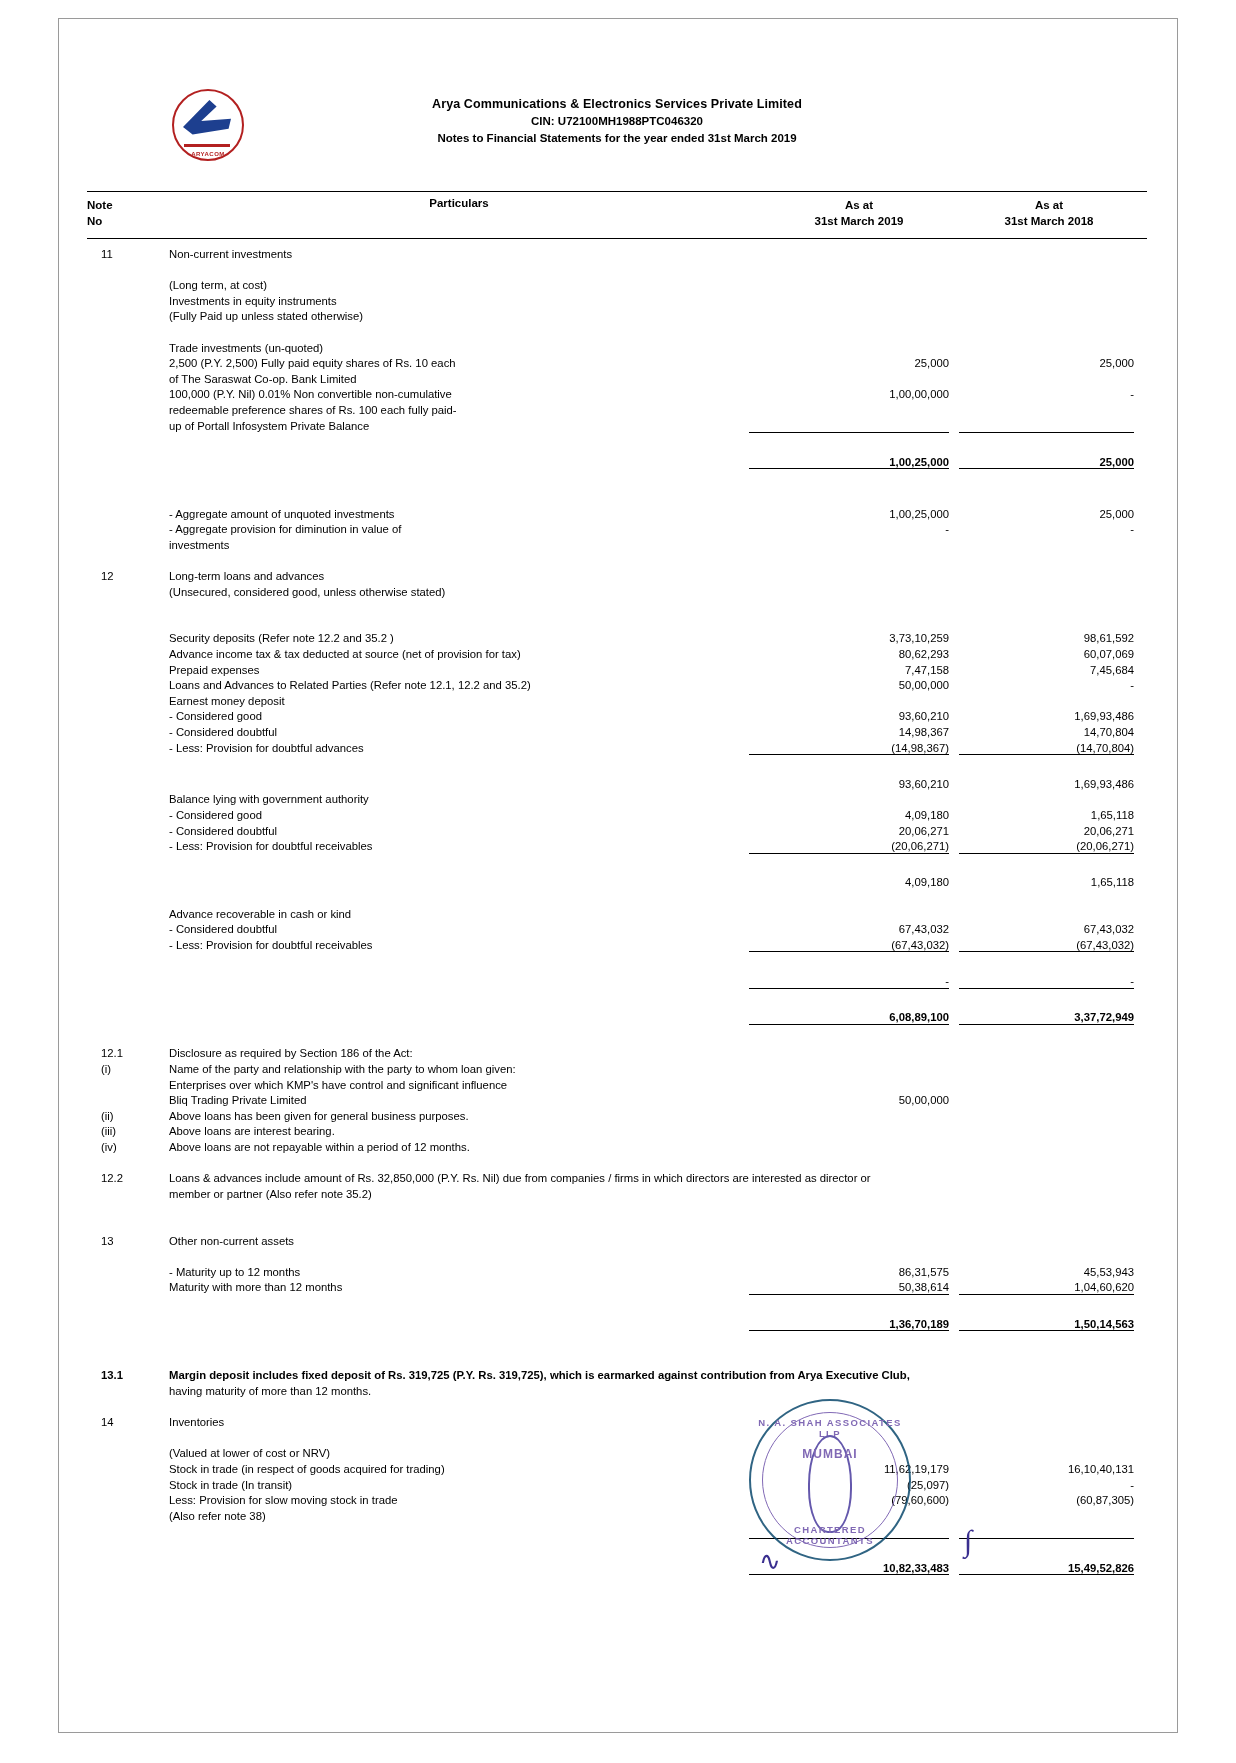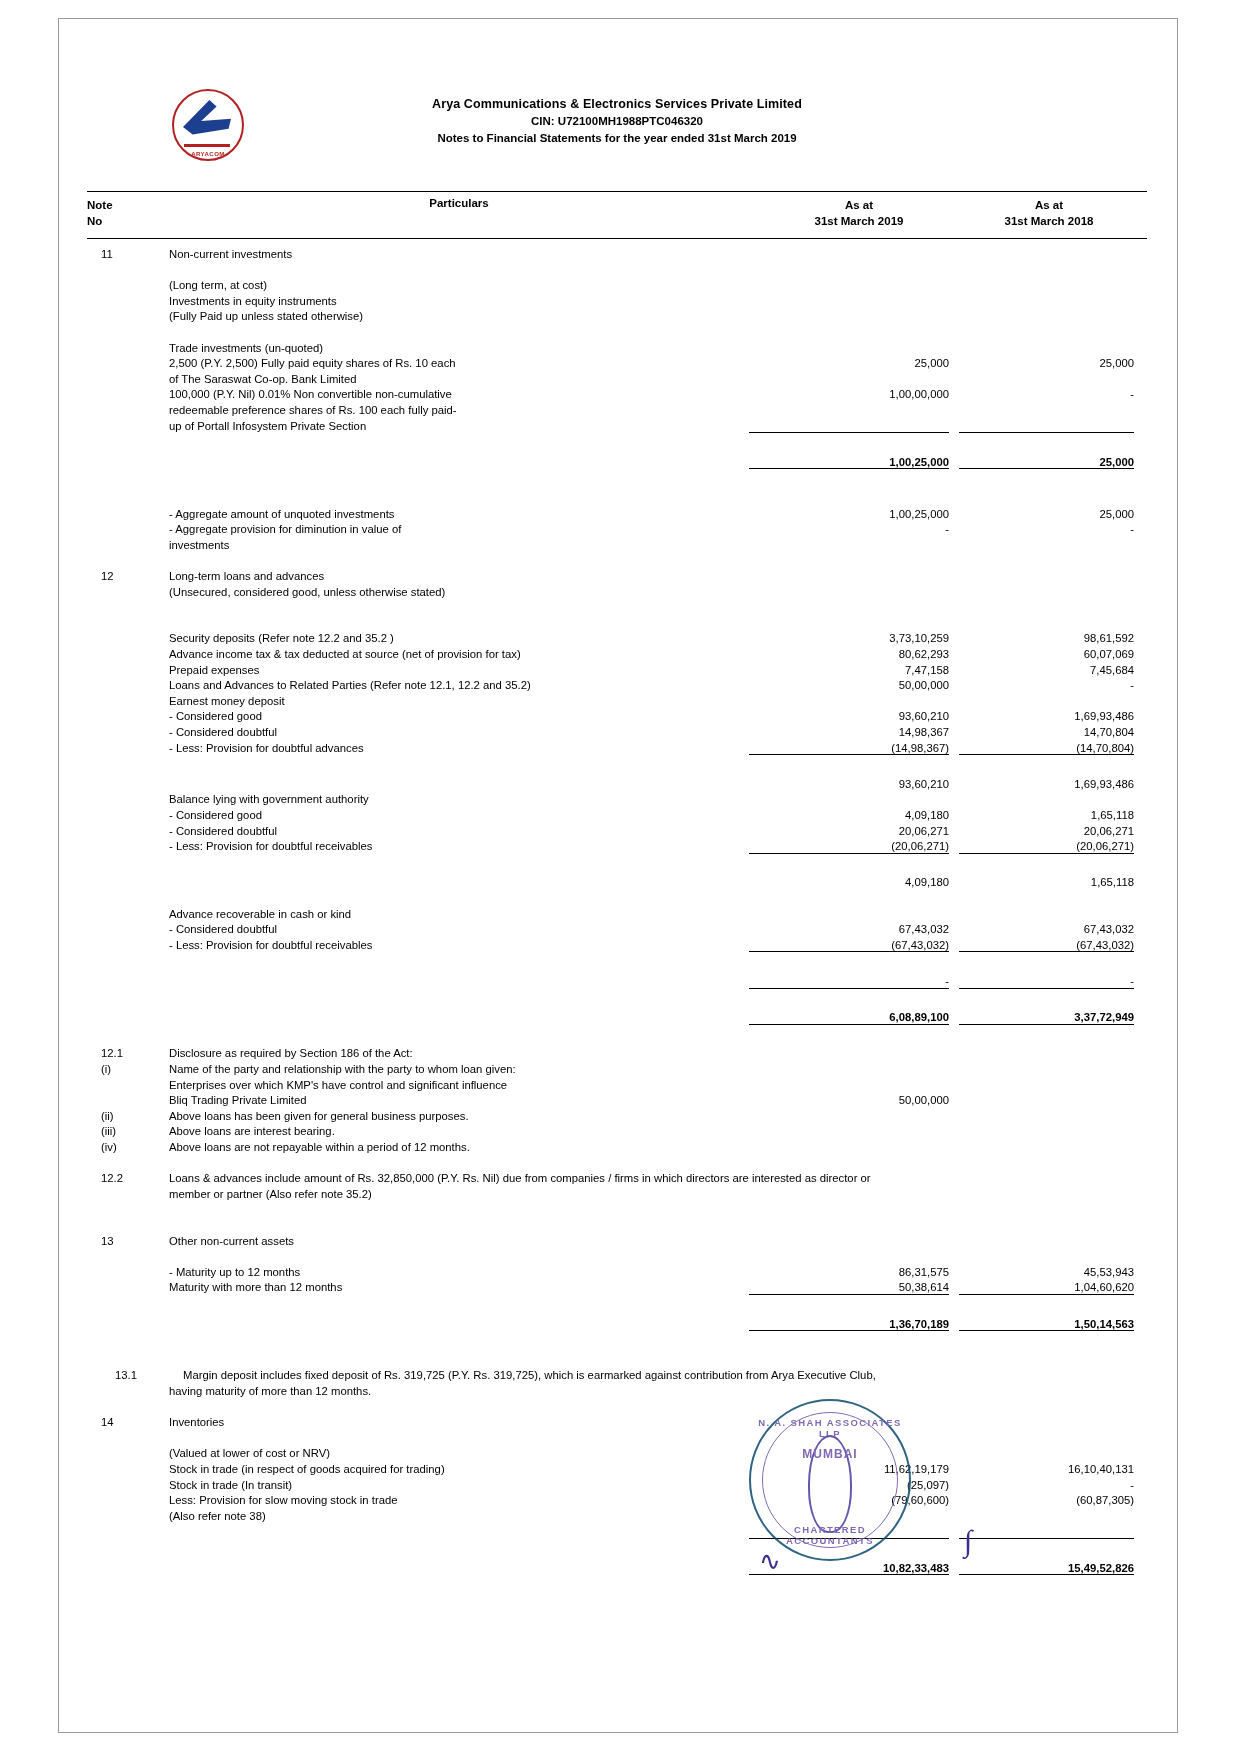--- a/index.html
+++ b/index.html
@@ -295,21 +295,21 @@
             <div class="py">-</div>
           </div>
           <div class="row" style="position: absolute; top: 164px; left: 0px; width: 1060px;">
             <div class="no"></div>
             <div class="txt">redeemable preference shares of Rs. 100 each fully paid-</div>
             <div class="cy"></div>
             <div class="py"></div>
           </div>
           <div class="row" style="position: absolute; top: 179.6px; left: 0px; width: 1060px;">
             <div class="no"></div>
-            <div class="txt">up of Portall Infosystem Private Section</div>
+            <div class="txt">up of Portall Infosystem Private Balance</div>
             <div class="cy"></div>
             <div class="py"></div>
           </div>
           <div class="rule-cy" style="top: 193.2px;"></div>
           <div class="rule-py" style="top: 193.2px;"></div>
           <div class="row" style="position: absolute; top: 200.2px; left: 0px; width: 1060px;">
             <div class="no"></div>
             <div class="txt"></div>
             <div class="cy"></div>
             <div class="py"></div>
@@ -653,21 +653,21 @@
             <div class="txt"></div>
             <div class="cy"></div>
             <div class="py"></div>
           </div>
           <div class="row" style="position: absolute; top: 1113.8px; left: 0px; width: 1060px;">
             <div class="no"></div>
             <div class="txt"></div>
             <div class="cy"></div>
             <div class="py"></div>
           </div>
-          <div class="row" style="position: absolute; top: 1129.4px; left: 14px; width: 1060px;">
+          <div class="row" style="position: absolute; top: 1129.4px; left: 0px; width: 1060px; font-weight: bold;">
             <div class="no">13.1</div>
             <div class="txt wide just">Margin deposit includes fixed deposit of Rs. 319,725 (P.Y. Rs. 319,725), which is earmarked against contribution from Arya Executive Club,</div>
             <div class="cy"></div>
             <div class="py"></div>
           </div>
           <div class="row" style="position: absolute; top: 1145px; left: 0px; width: 1060px;">
             <div class="no"></div>
             <div class="txt wide just">having maturity of more than 12 months.</div>
             <div class="cy"></div>
             <div class="py"></div>

